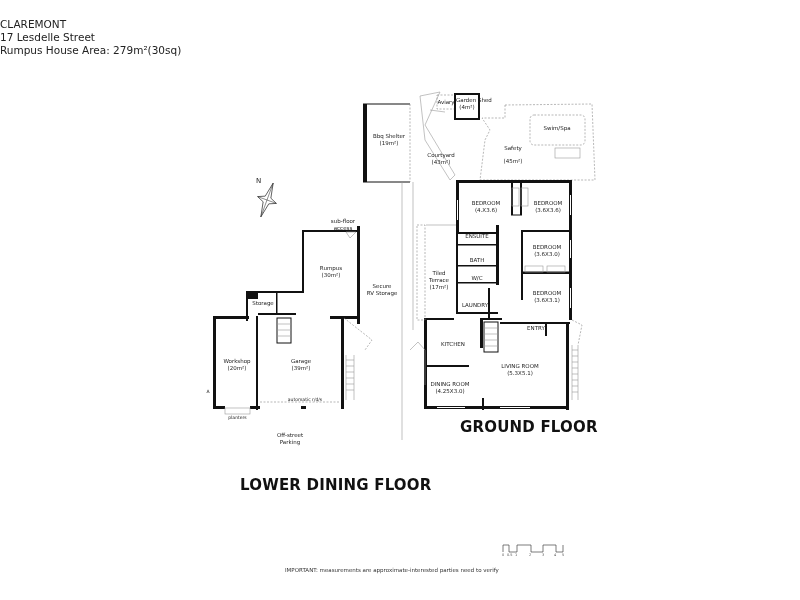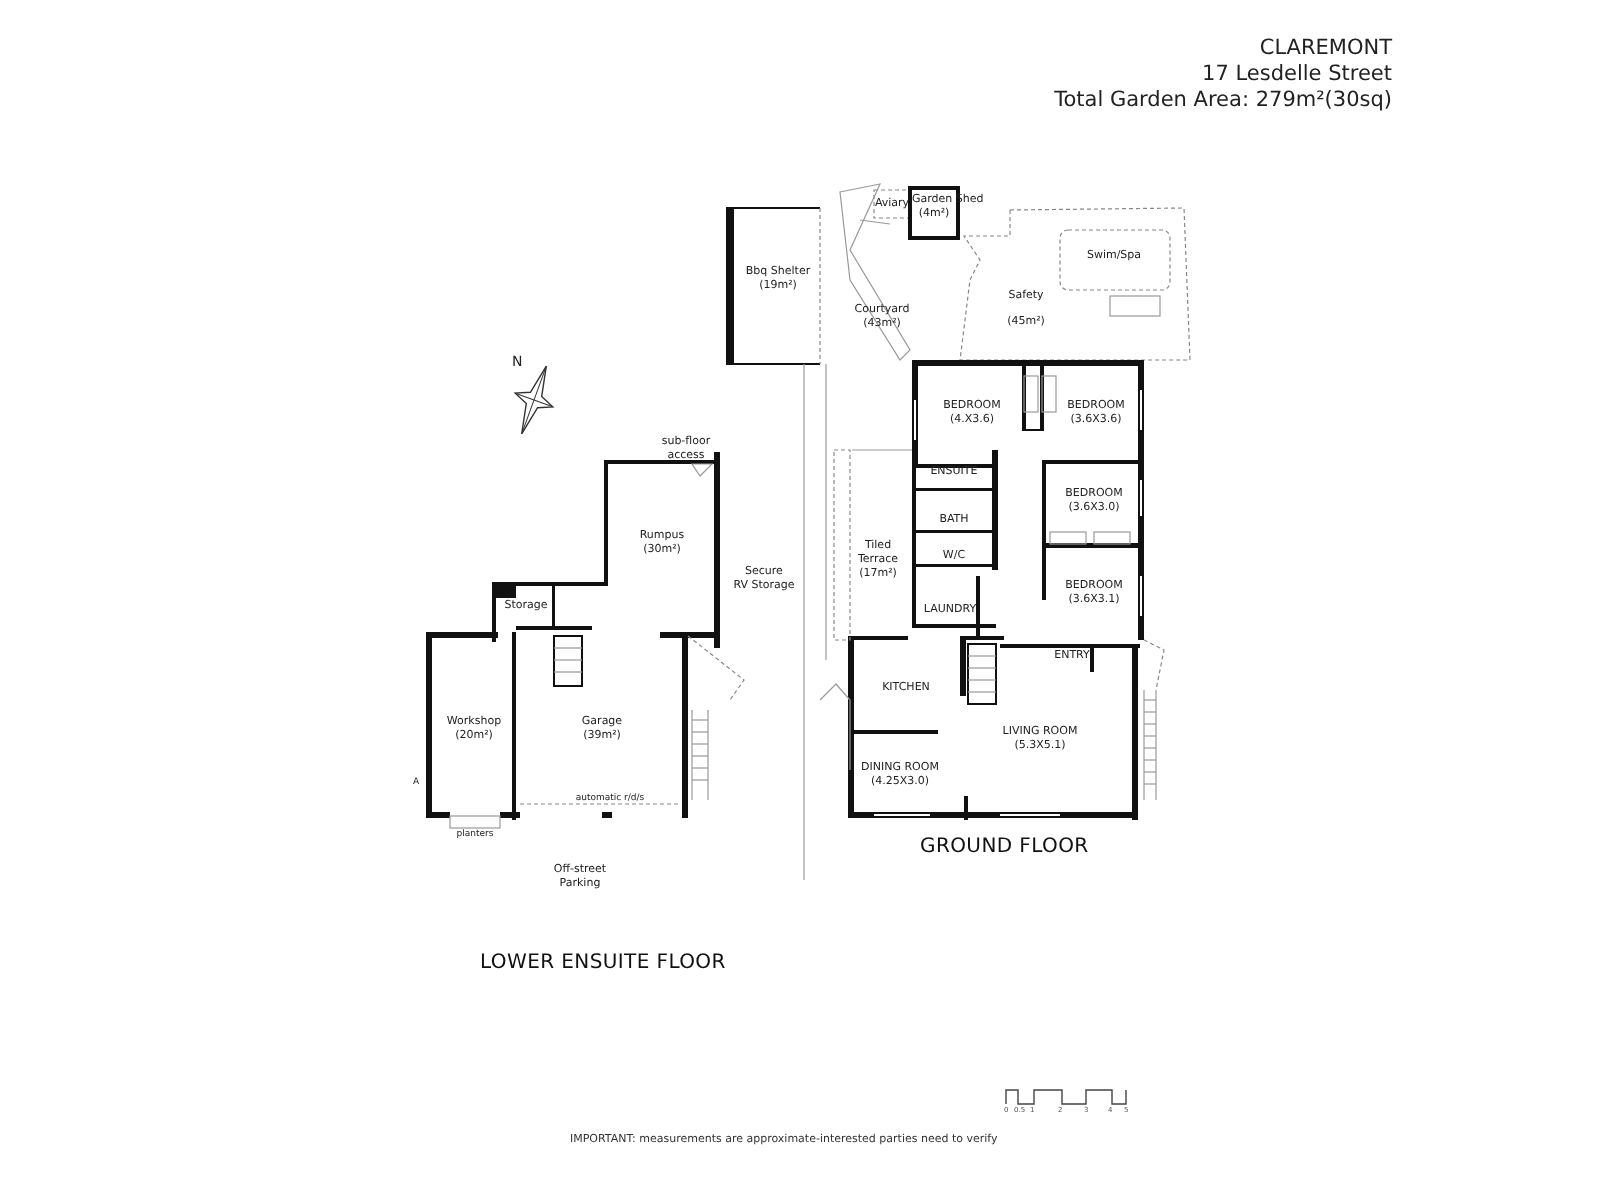--- a/index.html
+++ b/index.html
@@ -1,33 +1,33 @@
 <!DOCTYPE html>
 <html><head>
 <meta charset="utf-8">
 <style>
   html, body { margin: 0; padding: 0; background: #ffffff; }
   body { width: 800px; height: 600px; position: relative; overflow: hidden; font-family: "DejaVu Sans", sans-serif; color: #222; }
-  .hdr { position: absolute; left: 12px; width: 684px; text-align: right; font-size: 10.5px; line-height: 13px; color: #222; }
+  .hdr { position: absolute; left: 0; width: 684px; text-align: left; font-size: 10.5px; line-height: 13px; color: #222; }
   .lbl { position: absolute; font-size: 5.5px; line-height: 7px; text-align: center; color: #222; white-space: nowrap; }
   .lbl.sm { font-size: 4.5px; }
-  .floor-title { position: absolute; font-weight: normal; font-size: 10px; letter-spacing: 0.2px; color: #111; }
+  .floor-title { position: absolute; font-weight: bold; font-size: 15px; letter-spacing: 0.2px; color: #111; }
   .note { position: absolute; font-size: 5.5px; color: #333; white-space: nowrap; }
   svg.plan { position: absolute; left: 0; top: 0; }
   .w { fill: #111; }
   .t { stroke: #111; fill: none; stroke-width: 1; }
   .d { stroke: #888; fill: none; stroke-width: 0.6; stroke-dasharray: 2,1.5; }
   .g { stroke: #999; fill: none; stroke-width: 0.6; }
 </style>
 </head>
 <body>
 
 <div class="hdr" style="top:18px;">CLAREMONT</div>
 <div class="hdr" style="top:31px;">17 Lesdelle Street</div>
-<div class="hdr" style="top:44px;">Total Garden Area: 279m²(30sq)</div>
+<div class="hdr" style="top:44px;">Rumpus House Area: 279m²(30sq)</div>
 
 <svg class="plan" width="800" height="600" viewBox="0 0 800 600">
 
   <g>
     <rect x="363" y="104" width="4" height="78" class="w"></rect>
     <line x1="363" y1="104" x2="410" y2="104" class="t"></line>
     <line x1="363" y1="182" x2="410" y2="182" class="t"></line>
     <line x1="410" y1="104" x2="410" y2="182" class="d"></line>
   </g>
 
@@ -258,21 +258,21 @@
   <div>Workshop</div>
   <div>(20m²)</div>
 </div>
 <div class="lbl" style="left:282px;top:358px;width:38px;">
   <div>Garage</div>
   <div>(39m²)</div>
 </div>
 <div class="lbl sm" style="left:285px;top:396px;width:40px;">automatic r/d/s</div>
 <div class="lbl sm" style="left:225px;top:414px;width:25px;">planters</div>
 <div class="lbl sm" style="left:205px;top:388px;width:6px;">A</div>
-<div class="floor-title" style="left:240px;top:476px;">LOWER ENSUITE FLOOR</div>
+<div class="floor-title" style="left:240px;top:476px;">LOWER DINING FLOOR</div>
 
 <div style="position:absolute;left:500px;top:553px;width:66px;font-size:3.5px;color:#555;">
   <span style="position:absolute;left:2px;">0</span>
   <span style="position:absolute;left:7px;">0.5</span>
   <span style="position:absolute;left:15px;">1</span>
   <span style="position:absolute;left:29px;">2</span>
   <span style="position:absolute;left:42px;">3</span>
   <span style="position:absolute;left:54px;">4</span>
   <span style="position:absolute;left:62px;">5</span>
 </div>

